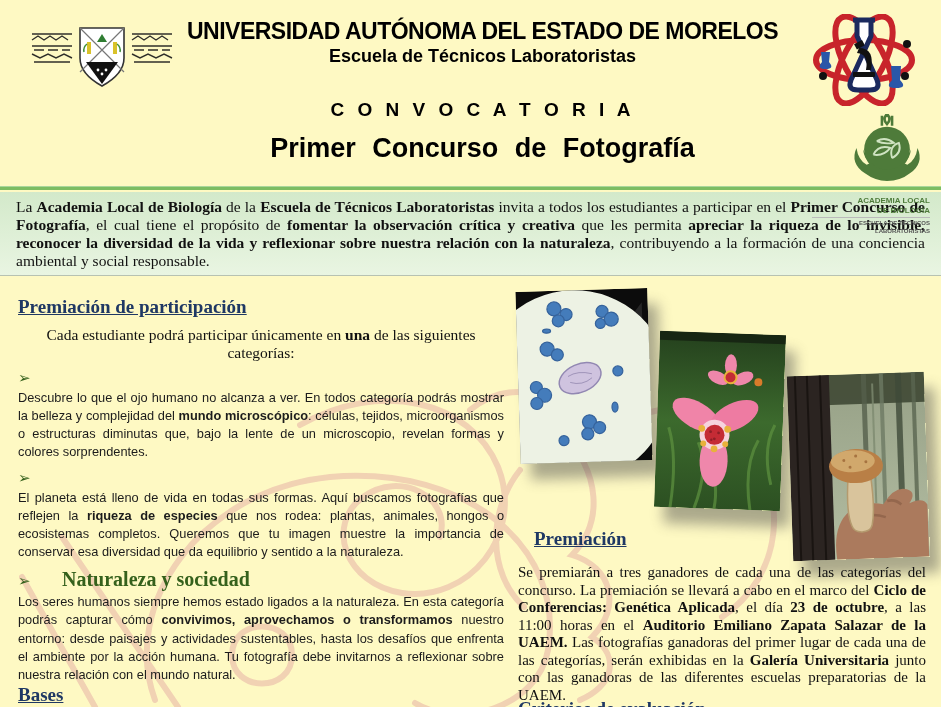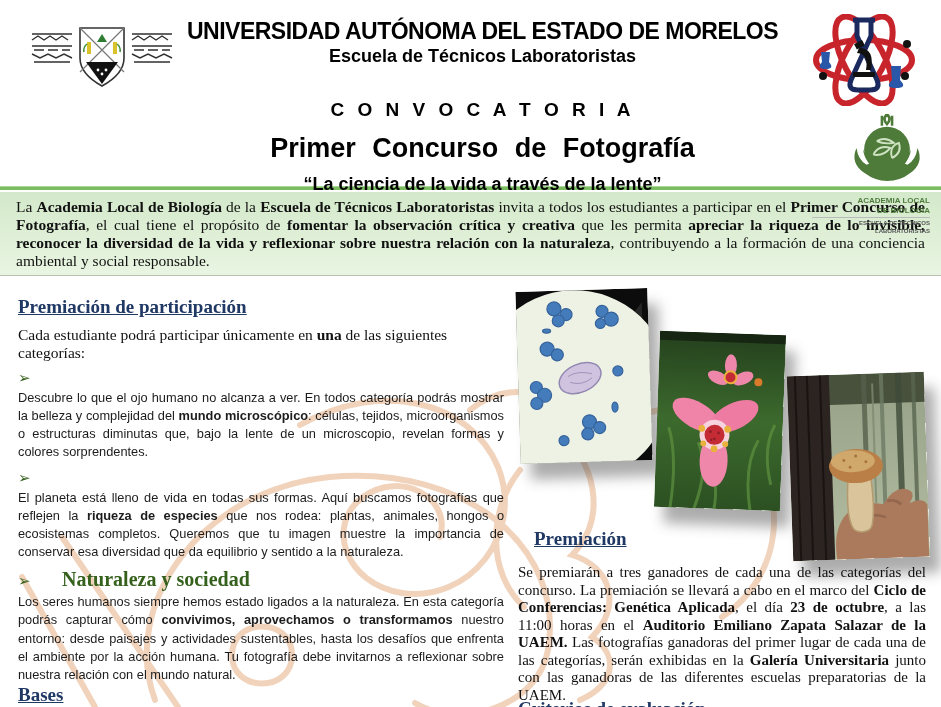--- a/index.html
+++ b/index.html
@@ -1,16 +1,16 @@
 <!DOCTYPE html>
 <html><head>
 <meta charset="utf-8">
 <style>
   html,body{margin:0;padding:0;background:#888;}
-  .page{position:relative;width:941px;height:707px;background:#ffffff;overflow:hidden;
+  .page{position:relative;width:941px;height:707px;background:#fef9c3;overflow:hidden;
         font-family:"Liberation Serif",serif;color:#111;margin:0 auto;}
   
   .header-center{position:absolute;left:170px;top:18px;width:625px;text-align:center;
         font-family:"Liberation Sans",sans-serif;font-weight:bold;color:#000;z-index:3;}
   .univ{font-size:23px;letter-spacing:-.5px;line-height:1.15;}
   .school{font-size:18px;margin-top:2px;}
   .convocatoria{font-size:19px;letter-spacing:4px;margin-top:32px;}
   .contest{font-size:27px;word-spacing:9px;margin-top:12px;}
   .tagline{font-size:18px;margin-top:10px;}
   .coat{position:absolute;left:28px;top:24px;z-index:3;}
@@ -26,21 +26,21 @@
   .intro-box{position:absolute;left:0;top:192px;width:941px;height:84px;box-sizing:border-box;
         background:linear-gradient(#d3e9ca,#e9f5e2);border-bottom:1.5px solid #b7c2b2;
         padding:6px 16px 8px 16px;font-size:15.5px;line-height:1.16;text-align:justify;z-index:2;}
   
   .watermark{position:absolute;left:0;top:355px;z-index:1;pointer-events:none;}
   
   .left-col{position:absolute;left:18px;top:296px;width:486px;z-index:2;}
   .right-col{position:absolute;left:518px;top:286px;width:408px;z-index:2;}
   h2.sec{font-size:19px;font-weight:bold;color:#1f3864;text-decoration:underline;
         margin:0 0 8px 0;font-family:"Liberation Serif",serif;}
-  .cat-intro{font-size:15.5px;margin:0 0 2px 0;}
+  .cat-intro{font-size:15.5px;margin:0 0 2px 0;text-align:center;}
   .cat-head{display:flex;align-items:baseline;margin:7px 0 2px 0;}
   .cat-bullet{color:#35611c;font-size:15px;width:44px;flex:none;}
   .cat-name{color:#35611c;font-size:20px;font-weight:bold;}
   .cat-desc{font-family:"Liberation Sans",sans-serif;font-size:12.8px;line-height:1.42;
         text-align:justify;color:#1c1c1c;}
   .bases-title{margin-top:13px;}
   
   .photo-card{position:absolute;box-shadow:10px 16px 13px rgba(70,70,70,.45);}
   .card1{left:0;top:4px;width:132px;height:172px;transform:rotate(-1.8deg);}
   .card2{left:139px;top:47px;width:126px;height:176px;transform:rotate(2deg);}
@@ -87,21 +87,20 @@
     <path d="M59 20 q-4 3 -3 8" stroke="#3f8f3a" stroke-width="1.5" fill="none"></path>
     <rect x="85" y="18" width="4" height="12" fill="#d9c22a"></rect>
     <path d="M89 20 q4 3 3 8" stroke="#3f8f3a" stroke-width="1.5" fill="none"></path>
   </svg>
 
   <div class="header-center">
     <div class="univ">UNIVERSIDAD AUTÓNOMA DEL ESTADO DE MORELOS</div>
     <div class="school">Escuela de Técnicos Laboratoristas</div>
     <div class="convocatoria">C O N V O C A T O R I A</div>
     <div class="contest">Primer Concurso de Fotografía</div>
-    <div class="tagline">“La ciencia de la vida a través de la lente”</div>
   </div>
 
   <svg class="lab-logo" width="122" height="92" viewBox="0 0 122 92">
     <g fill="none" stroke="#c8242b" stroke-width="6">
       <ellipse cx="61" cy="46" rx="48" ry="20"></ellipse>
       <ellipse cx="61" cy="46" rx="48" ry="20" transform="rotate(62 61 46)"></ellipse>
       <ellipse cx="61" cy="46" rx="48" ry="20" transform="rotate(-62 61 46)"></ellipse>
     </g>
     <circle cx="61" cy="8" r="4" fill="#111"></circle>
       <circle cx="20" cy="62" r="4" fill="#111"></circle>

